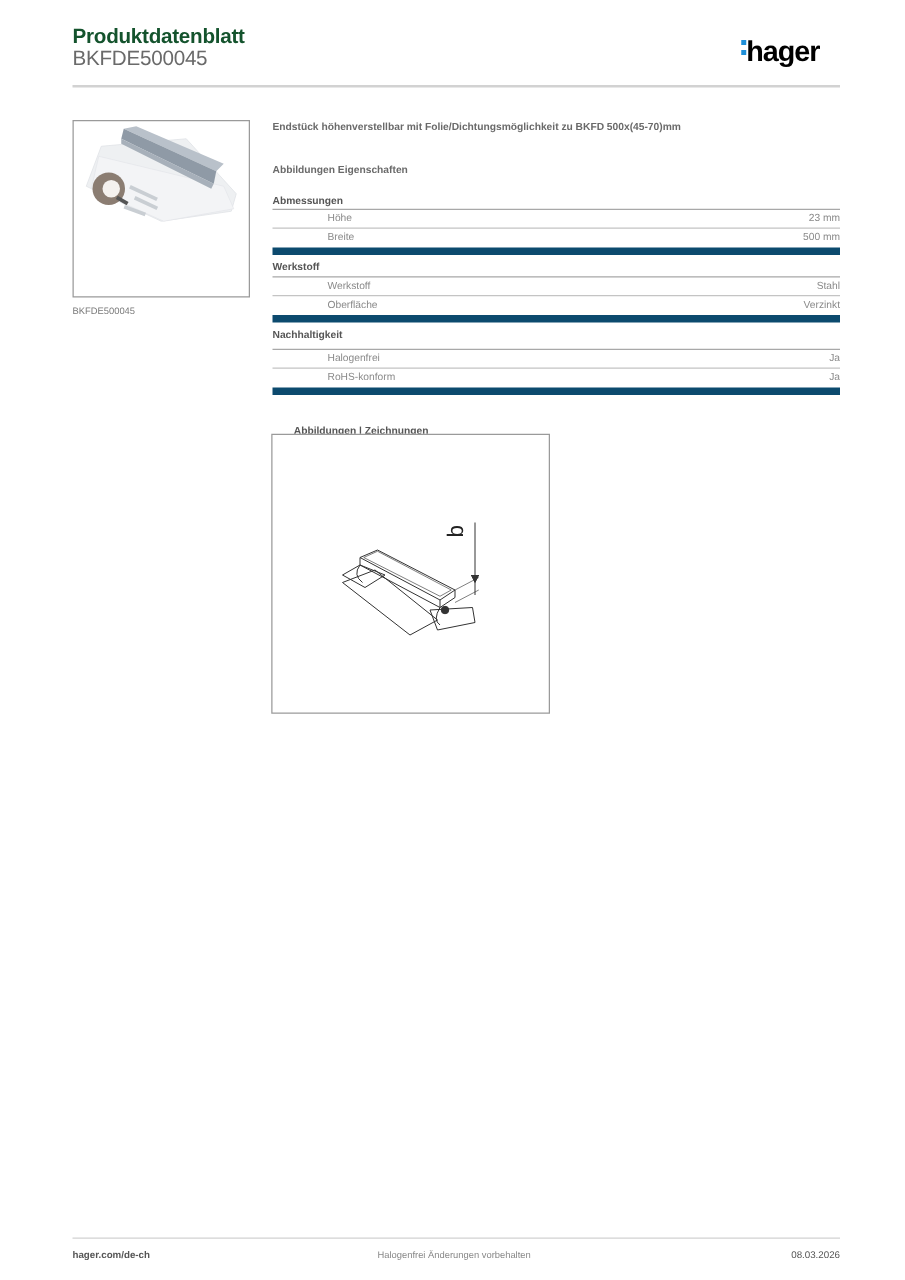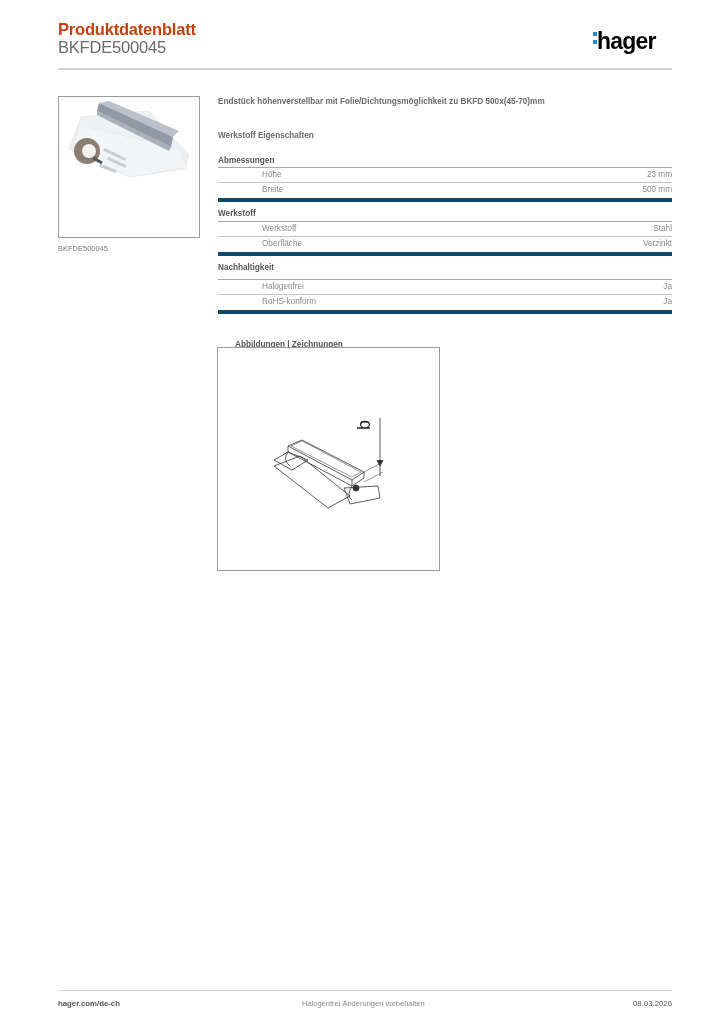--- a/index.html
+++ b/index.html
@@ -1,39 +1,39 @@
 <!DOCTYPE html>
 <html><head>
 <meta charset="utf-8">
 <style>
   html, body { margin: 0; padding: 0; background: #ffffff; }
   body { width: 724px; height: 1024px; position: relative; overflow: hidden;
          font-family: "Liberation Sans", sans-serif; color: #5a5a5a; }
   .abs { position: absolute; }
 
-  .doc-title { left: 58px; top: 20px; font-size: 16.5px; font-weight: bold; color: #c2410c; letter-spacing: -0.2px; }
+  .doc-title { left: 58px; top: 20px; font-size: 16.5px; font-weight: bold; color: #14532d; letter-spacing: -0.2px; }
   .doc-sub   { left: 58px; top: 38px; font-size: 16.5px; color: #6a6a6a; letter-spacing: -0.2px; }
 
   .logo { left: 593px; top: 28px; font-size: 23px; font-weight: bold; color: #000000; letter-spacing: -0.8px; }
   .logo .colon { display: inline-block; width: 4px; position: relative; top: -1px; }
   .logo .colon i { display: block; width: 4px; height: 4px; background: #1e8fd8; margin: 3px 0 4px 0; }
 
   .rule-top { left: 58px; top: 68px; width: 614px; height: 2px; background: #d2d2d2; }
 
   .photo-box { left: 58px; top: 96px; width: 142px; height: 142px; border: 1px solid #9a9a9a; box-sizing: border-box; background: #fff; }
   .photo-caption { left: 58px; top: 244px; font-size: 7.5px; color: #7a7a7a; }
 
   .product-desc { left: 218px; top: 97px; font-size: 8.2px; font-weight: bold; color: #6a6a6a; text-align: center; }
   .tech-title { left: 218px; top: 131px; font-size: 8.2px; font-weight: bold; color: #6a6a6a; }
 
   .section-title { left: 218px; font-size: 8.2px; font-weight: bold; color: #555; }
   .row { left: 218px; width: 454px; height: 15px; font-size: 8.2px; color: #8a8a8a; border-top: 1px solid #c4c4c4; }
   .row .k { position: absolute; left: 0; top: 2px; margin-left: 44px; }
   .row .v { position: absolute; right: 0; top: 2px; }
-  .row-last { border-bottom: 4px solid #0c4a6e; }
+  .row-last { border-bottom: 6px solid #0c4a6e; }
   .row-first { border-top: 1.5px solid #a8a8a8; }
 
   .figures-title { left: 218px; top: 340px; font-size: 8.2px; font-weight: bold; color: #555; margin-left: 17px; }
   .drawing-box { left: 217px; top: 347px; width: 223px; height: 224px; border: 1px solid #9a9a9a; box-sizing: border-box; background: #fff; }
 
   .rule-bottom { left: 58px; top: 990px; width: 614px; height: 1px; background: #d2d2d2; }
   .footer-left { left: 58px; top: 999px; font-size: 7.8px; font-weight: bold; color: #555; }
   .footer-center { left: 302px; top: 999px; font-size: 7.5px; color: #888; }
   .footer-right { right: 52px; top: 999px; font-size: 7.8px; font-weight: normal; color: #555; }
 </style>
@@ -62,21 +62,21 @@
 
     <rect x="34" y="62" width="10" height="3" fill="#555" transform="rotate(30 39 63)"></rect>
     <rect x="44" y="56" width="24" height="3" fill="#c9ced3" transform="rotate(25 56 57)"></rect>
     <rect x="48" y="64" width="20" height="3" fill="#c9ced3" transform="rotate(25 58 65)"></rect>
     <rect x="40" y="70" width="18" height="3" fill="#c9ced3" transform="rotate(20 49 71)"></rect>
   </svg>
 </div>
 <div class="abs photo-caption">BKFDE500045</div>
 
 <div class="abs product-desc">Endstück höhenverstellbar mit Folie/Dichtungsmöglichkeit zu BKFD 500x(45-70)mm</div>
-<div class="abs tech-title">Werkstoff Eigenschaften</div>
+<div class="abs tech-title">Abbildungen Eigenschaften</div>
 
 <div class="abs section-title" style="top:156px">Abmessungen</div>
 <div class="abs row row-first" style="top:167px">
   <span class="k">Höhe</span>
   <span class="v">23 mm</span>
 </div>
 <div class="abs row row-last" style="top:182px">
   <span class="k">Breite</span>
   <span class="v">500 mm</span>
 </div>

